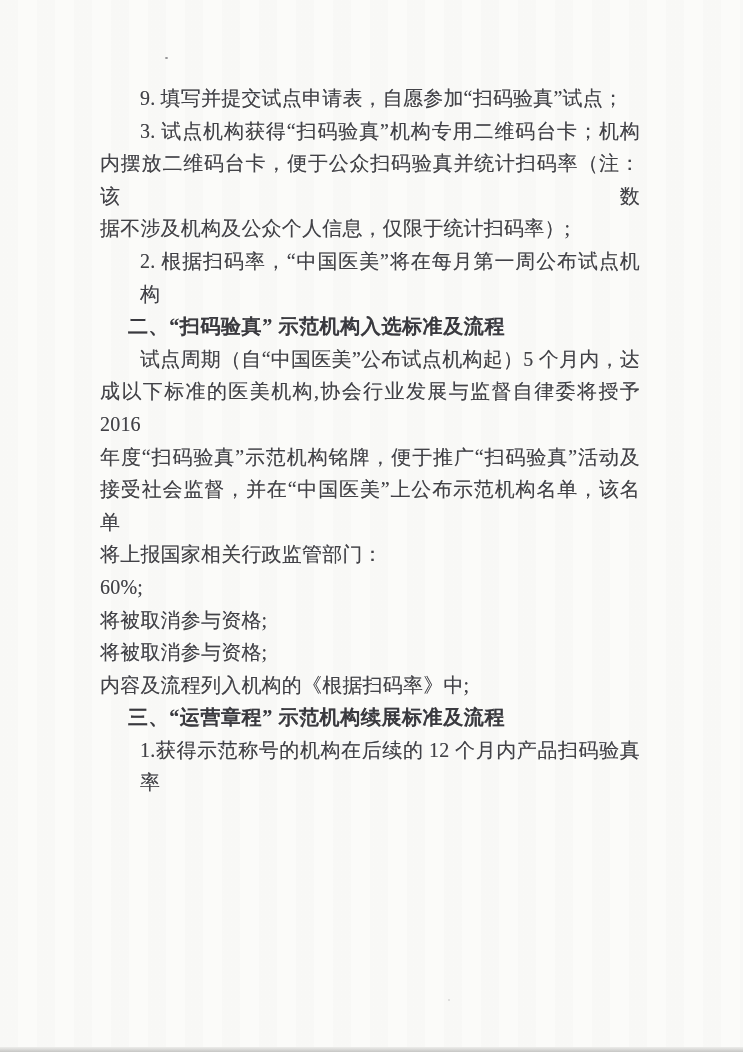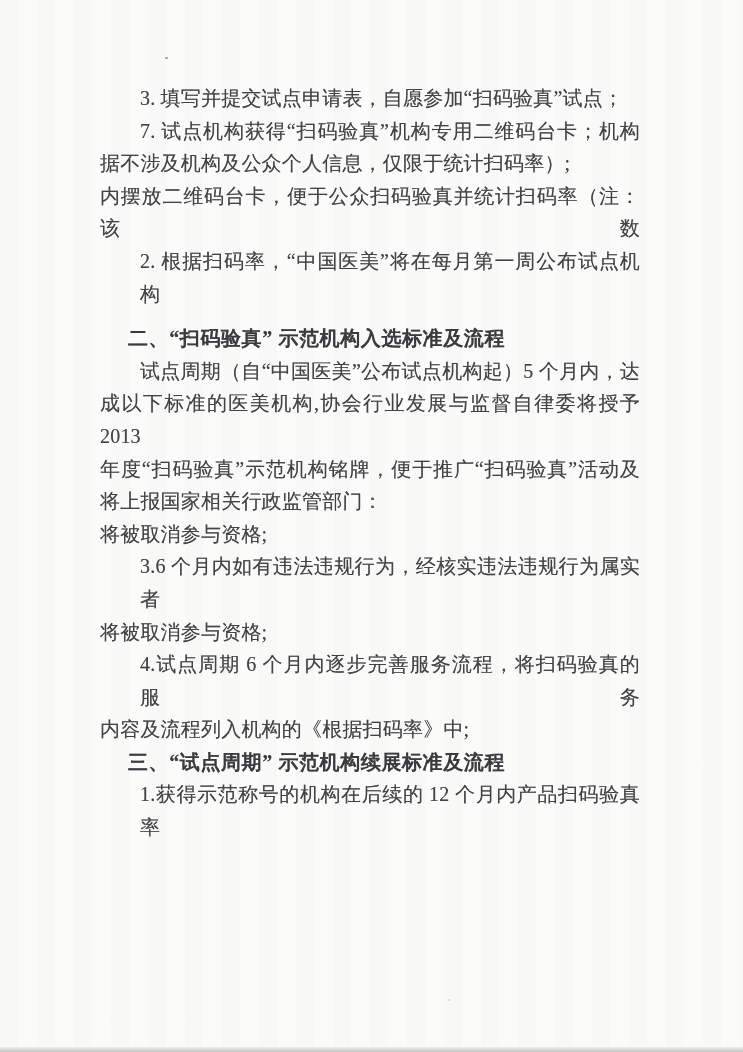--- a/index.html
+++ b/index.html
@@ -63,34 +63,34 @@
     width: 743px;
     height: 5px;
     background: linear-gradient(#ededeb, #c6c6c4);
   }
 </style>
 </head>
 <body>
 
 <div class="page">
   <div class="doc" style="color: rgb(66, 66, 71);">
-      <div class="line indent-item">3. 填写并提交试点申请表，自愿参加“扫码验真”试点；</div>
-      <div class="line fill indent-item">7. 试点机构获得“扫码验真”机构专用二维码台卡；机构</div>
+      <div class="line indent-item">9. 填写并提交试点申请表，自愿参加“扫码验真”试点；</div>
+      <div class="line fill indent-item">3. 试点机构获得“扫码验真”机构专用二维码台卡；机构</div>
+      <div class="line fill">内摆放二维码台卡，便于公众扫码验真并统计扫码率（注：该数</div>
       <div class="line">据不涉及机构及公众个人信息，仅限于统计扫码率）;</div>
-      <div class="line fill">内摆放二维码台卡，便于公众扫码验真并统计扫码率（注：该数</div>
       <div class="line fill indent-item">2. 根据扫码率，“中国医美”将在每月第一周公布试点机构</div>
-      <div class="line bold indent-header" style="color: rgb(58, 58, 63); margin-top: 12px;">二、“扫码验真” 示范机构入选标准及流程</div>
+      <div class="line bold indent-header" style="color: rgb(58, 58, 63);">二、“扫码验真” 示范机构入选标准及流程</div>
       <div class="line fill indent-para">试点周期（自“中国医美”公布试点机构起）5 个月内，达</div>
-      <div class="line fill">成以下标准的医美机构,协会行业发展与监督自律委将授予 2013</div>
+      <div class="line fill">成以下标准的医美机构,协会行业发展与监督自律委将授予 2016</div>
       <div class="line fill">年度“扫码验真”示范机构铭牌，便于推广“扫码验真”活动及</div>
+      <div class="line fill">接受社会监督，并在“中国医美”上公布示范机构名单，该名单</div>
       <div class="line">将上报国家相关行政监管部门：</div>
+      <div class="line">60%;</div>
       <div class="line">将被取消参与资格;</div>
-      <div class="line fill indent-item">3.6 个月内如有违法违规行为，经核实违法违规行为属实者</div>
       <div class="line">将被取消参与资格;</div>
-      <div class="line fill indent-item">4.试点周期 6 个月内逐步完善服务流程，将扫码验真的服务</div>
       <div class="line">内容及流程列入机构的《根据扫码率》中;</div>
-      <div class="line bold indent-header" style="color: rgb(58, 58, 63);">三、“试点周期” 示范机构续展标准及流程</div>
+      <div class="line bold indent-header" style="color: rgb(58, 58, 63);">三、“运营章程” 示范机构续展标准及流程</div>
       <div class="line fill indent-item">1.获得示范称号的机构在后续的 12 个月内产品扫码验真率</div>
     </div>
   <div class="speck s1"></div>
   <div class="speck s2"></div>
   <div class="bottom-edge"></div>
 </div>
 
 </body></html>

